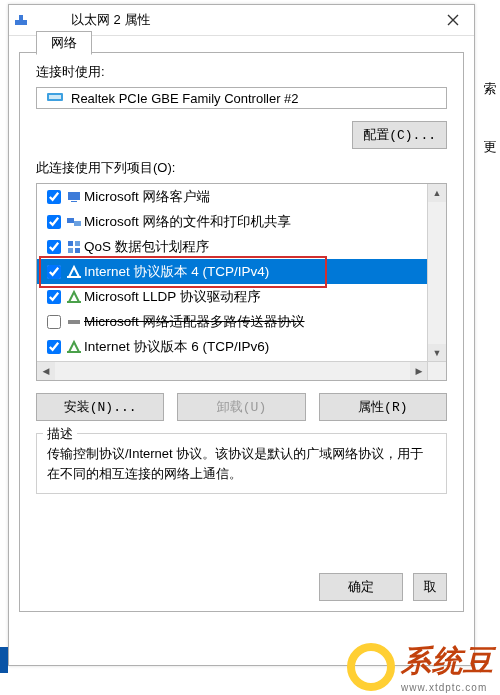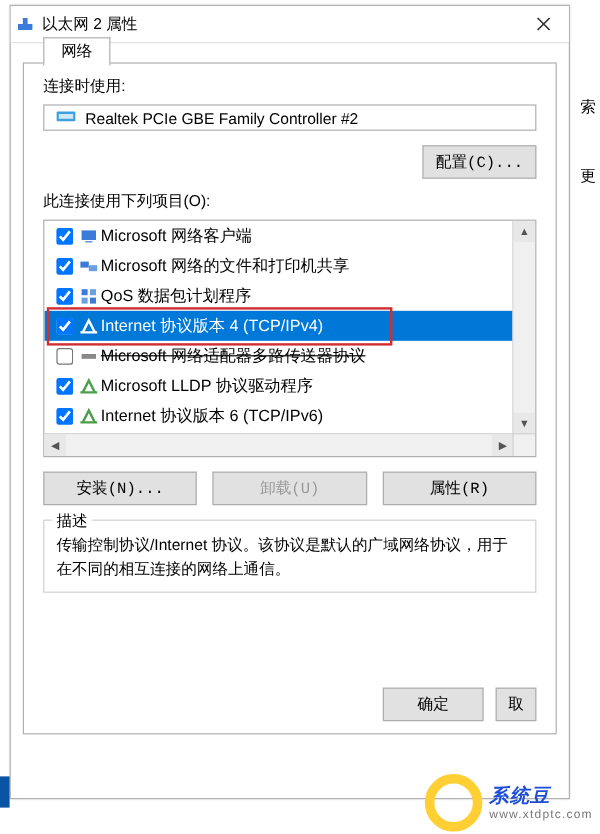--- a/index.html
+++ b/index.html
@@ -34,20 +34,21 @@
     border-bottom: 1px solid #e0e0e0;
   }
   .titlebar .icon {
     width: 16px; height: 16px;
     margin-right: 6px;
     display: flex; align-items: center; justify-content: center;
   }
   .titlebar .title {
     flex: 1;
     font-size: 13px;
+    margin-left: 36px;
   }
   .titlebar .close {
     width: 34px; height: 24px;
     display: flex; align-items: center; justify-content: center;
     font-size: 14px;
     color: #333;
   }
 
   .tabset {
     position: relative;
@@ -225,23 +226,23 @@
     align-items: center;
     gap: 6px;
     pointer-events: none;
   }
   .watermark .dot {
     width: 32px; height: 32px; border-radius: 50%;
     border: 8px solid #ffcf33;
     background: transparent;
   }
   .watermark .txt {
-    font-size: 16px;
+    font-size: 30px;
     font-weight: 700;
-    color: #1d4ed8;
+    color: #c2410c;
     font-style: italic;
     letter-spacing: 1px;
   }
   .watermark .sub {
     font-size: 10px;
     color: #777;
     display: block;
     letter-spacing: 1px;
   }
 
@@ -336,37 +337,37 @@
             <input type="checkbox" checked="" style="">
             <span class="smallicon">
               <svg width="16" height="16" viewBox="0 0 16 16">
                 <path d="M3 13 L8 3 L13 13" stroke="#fff" stroke-width="2" fill="none"></path>
                 <line x1="1" y1="13" x2="15" y2="13" stroke="#fff" stroke-width="2"></line>
               </svg>
             </span>
             <span>Internet 协议版本 4 (TCP/IPv4)</span>
           </div>
           <div class="list-item">
-            <input type="checkbox" style="">
-            <span class="smallicon">
-              <svg width="16" height="16" viewBox="0 0 16 16">
-                <rect x="2" y="6" width="12" height="4" fill="#888"></rect>
-              </svg>
-            </span>
-            <span style="text-decoration: line-through;">Microsoft 网络适配器多路传送器协议</span>
-          </div>
-          <div class="list-item">
             <input type="checkbox" checked="" style="">
             <span class="smallicon">
               <svg width="16" height="16" viewBox="0 0 16 16">
                 <path d="M3 13 L8 3 L13 13" stroke="#4aa04a" stroke-width="2" fill="none"></path>
                 <line x1="1" y1="13" x2="15" y2="13" stroke="#4aa04a" stroke-width="2"></line>
               </svg>
             </span>
             <span>Microsoft LLDP 协议驱动程序</span>
+          </div>
+          <div class="list-item">
+            <input type="checkbox" style="">
+            <span class="smallicon">
+              <svg width="16" height="16" viewBox="0 0 16 16">
+                <rect x="2" y="6" width="12" height="4" fill="#888"></rect>
+              </svg>
+            </span>
+            <span style="text-decoration: line-through;">Microsoft 网络适配器多路传送器协议</span>
           </div>
           <div class="list-item">
             <input type="checkbox" checked="" style="">
             <span class="smallicon">
               <svg width="16" height="16" viewBox="0 0 16 16">
                 <path d="M3 13 L8 3 L13 13" stroke="#4aa04a" stroke-width="2" fill="none"></path>
                 <line x1="1" y1="13" x2="15" y2="13" stroke="#4aa04a" stroke-width="2"></line>
               </svg>
             </span>
             <span>Internet 协议版本 6 (TCP/IPv6)</span>

